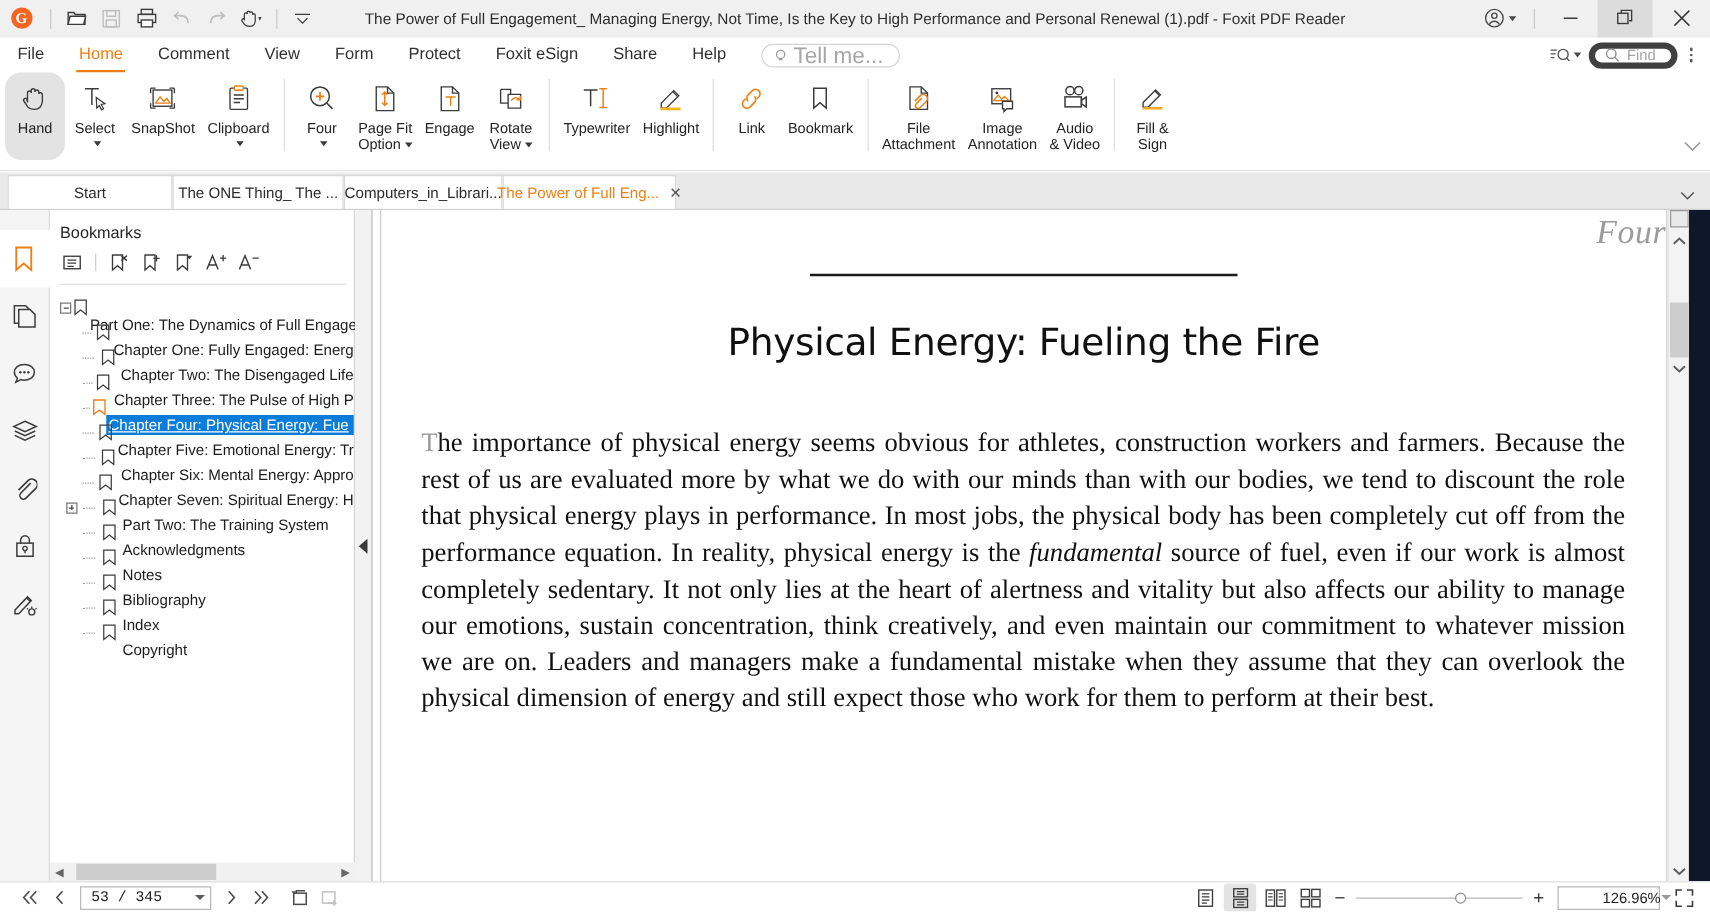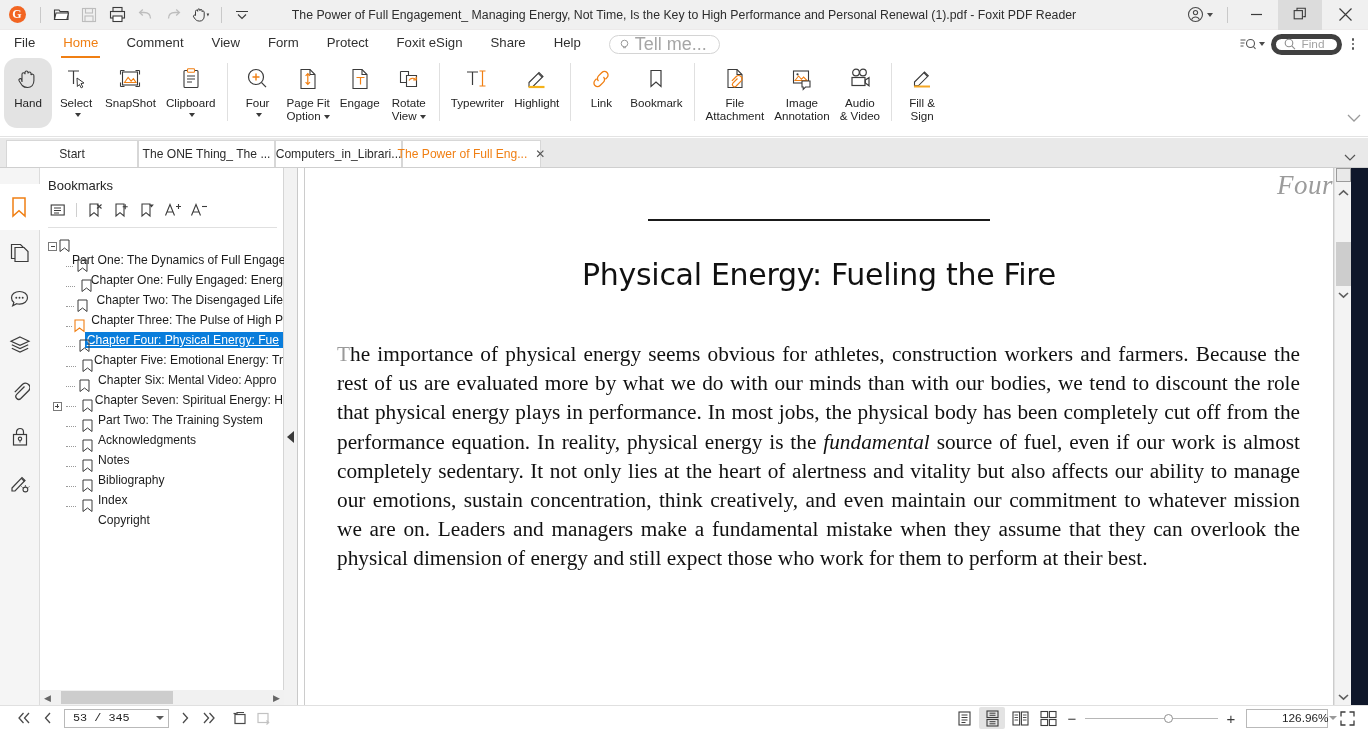--- a/index.html
+++ b/index.html
@@ -761,21 +761,21 @@
             </div>
           <div class="bm-lbl">Chapter Five: Emotional Energy: Tr</div>
         </div>
         <div class="bm-row indent">
           <div class="bm-dots"></div>
           <div class="bm-ico">
               <svg width="11" height="14" viewBox="0 0 11 14">
                 <path d="M1 1h9v11.5L5.5 9 1 12.5z" fill="none" stroke="#3c3c3c" stroke-width="1"></path>
               </svg>
             </div>
-          <div class="bm-lbl">Chapter Six: Mental Video: Appro</div>
+          <div class="bm-lbl">Chapter Six: Mental Energy: Appro</div>
         </div>
         <div class="bm-row indent">
           <div class="bm-dots"></div>
           <div class="bm-ico">
               <svg width="11" height="14" viewBox="0 0 11 14">
                 <path d="M1 1h9v11.5L5.5 9 1 12.5z" fill="none" stroke="#3c3c3c" stroke-width="1"></path>
               </svg>
             </div>
           <div class="bm-lbl">Chapter Seven: Spiritual Energy: H</div>
         </div>

